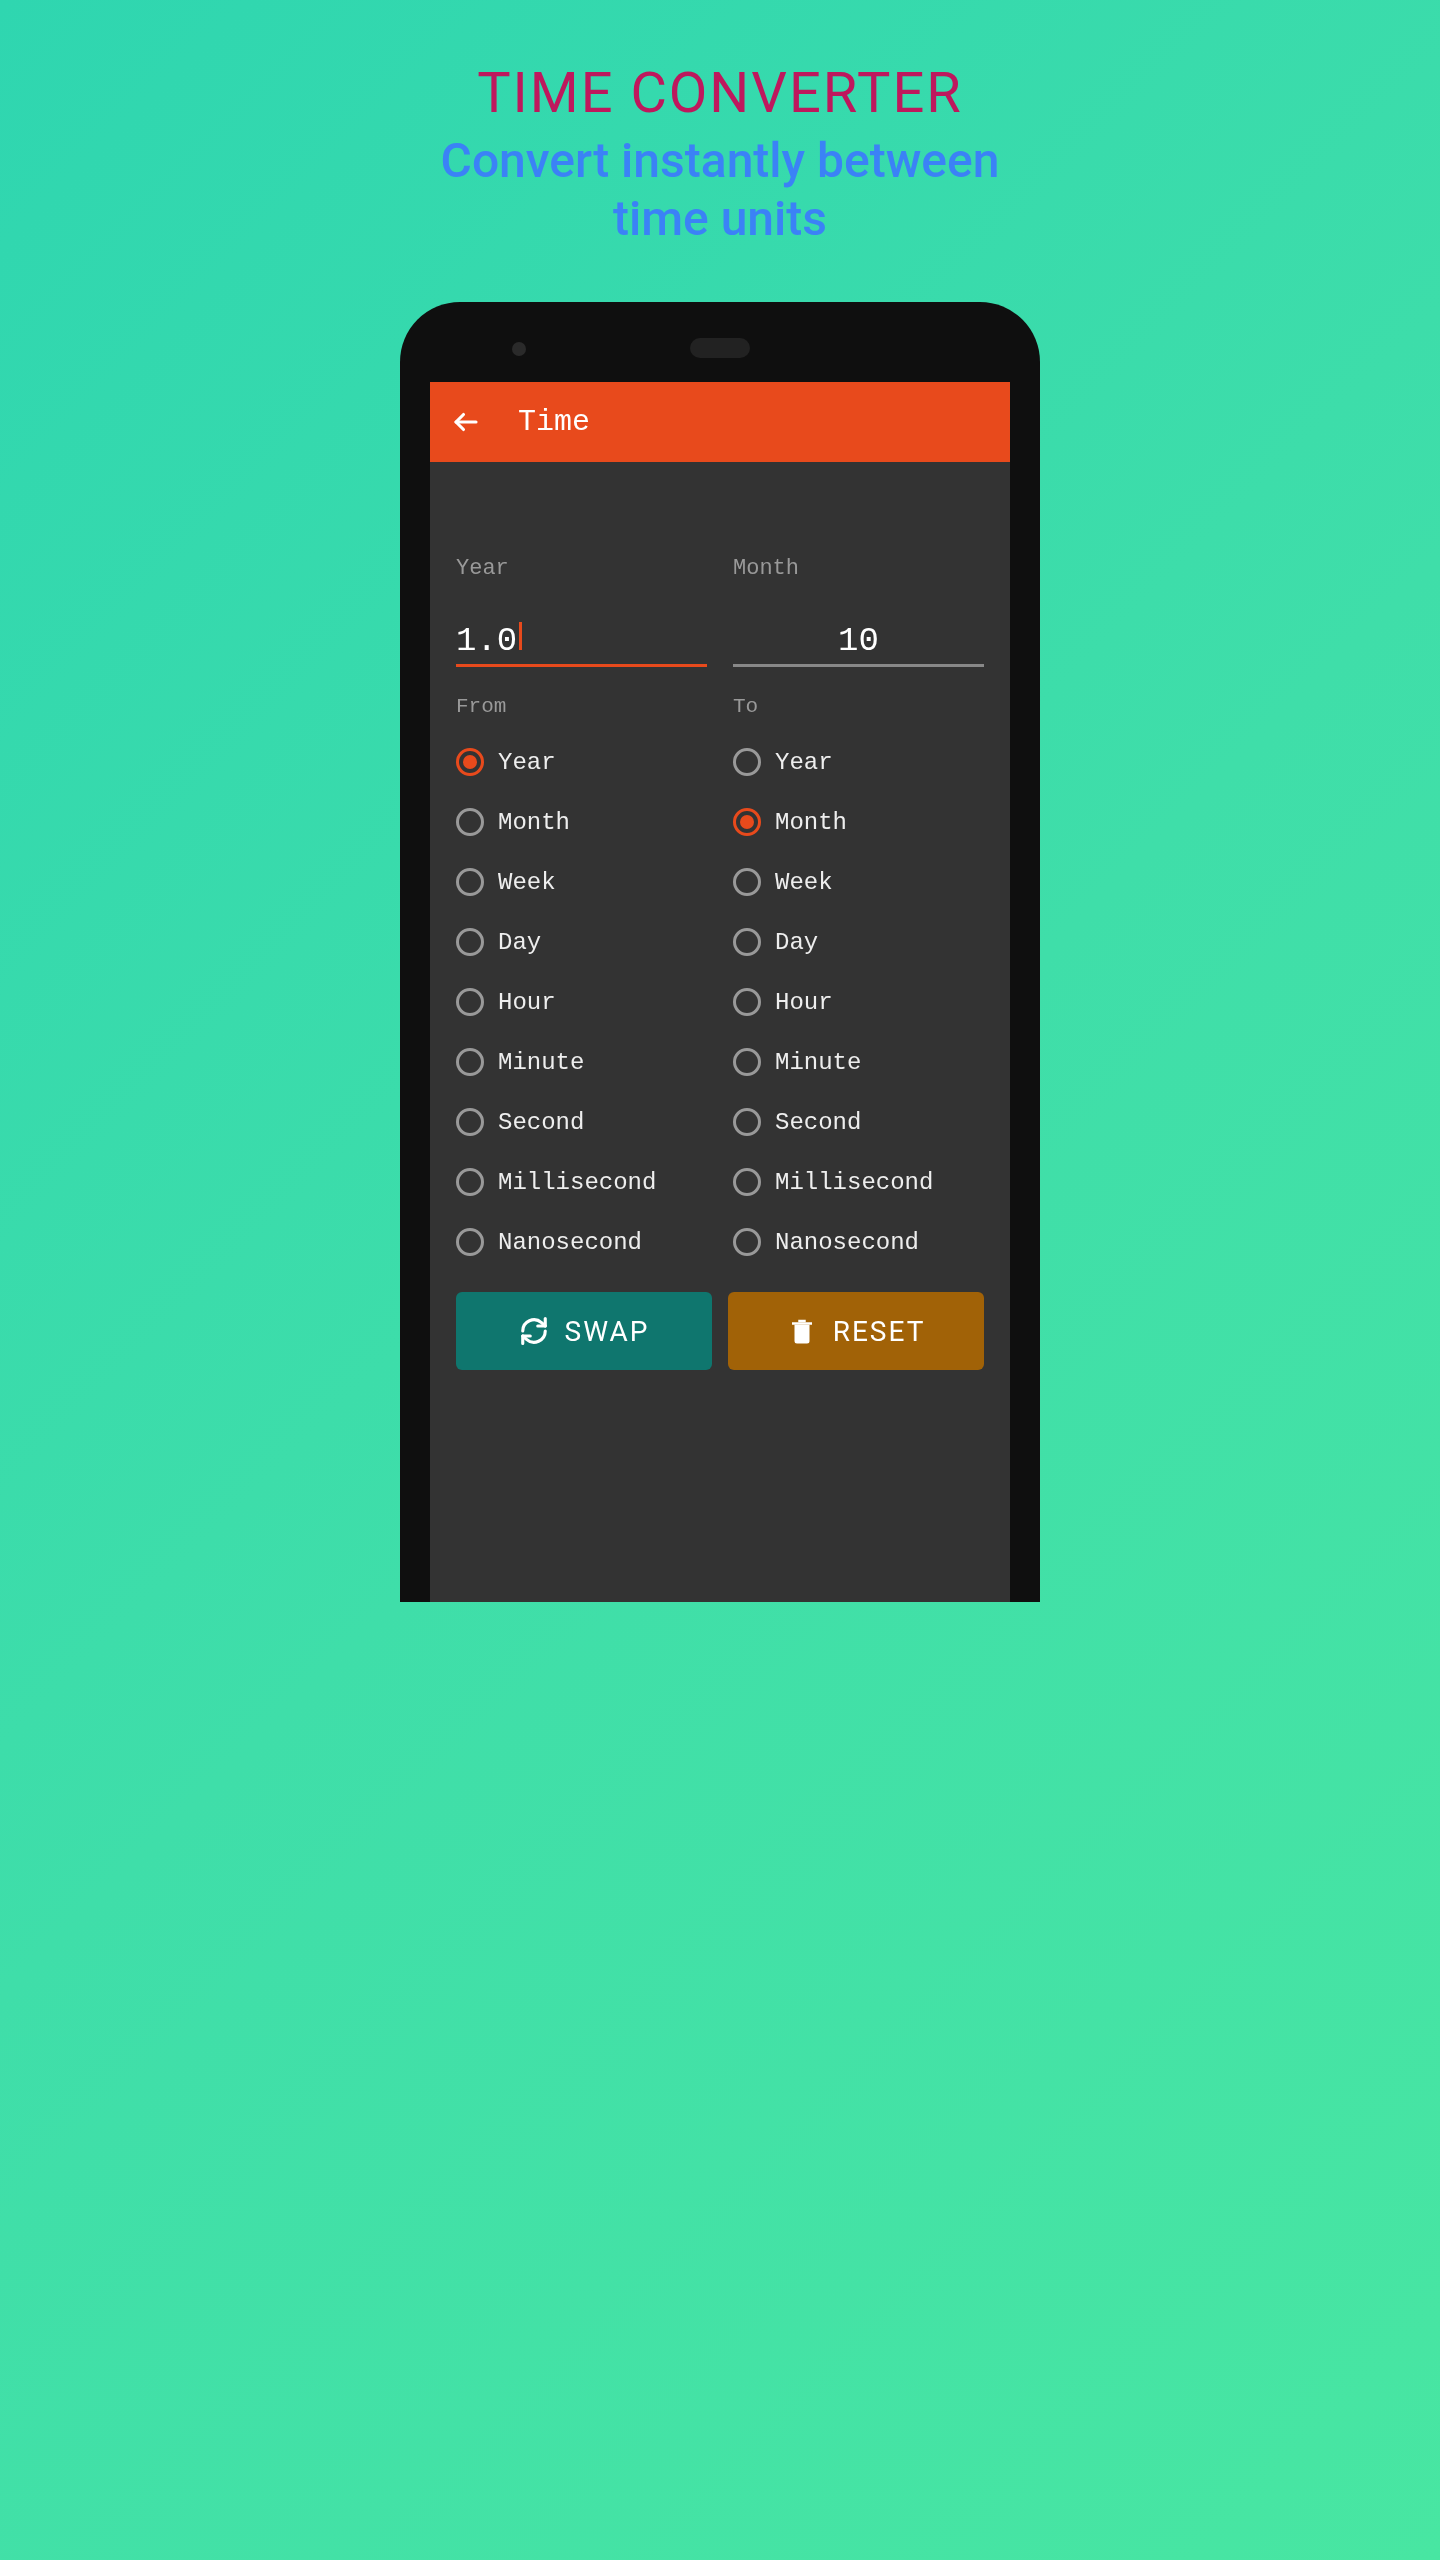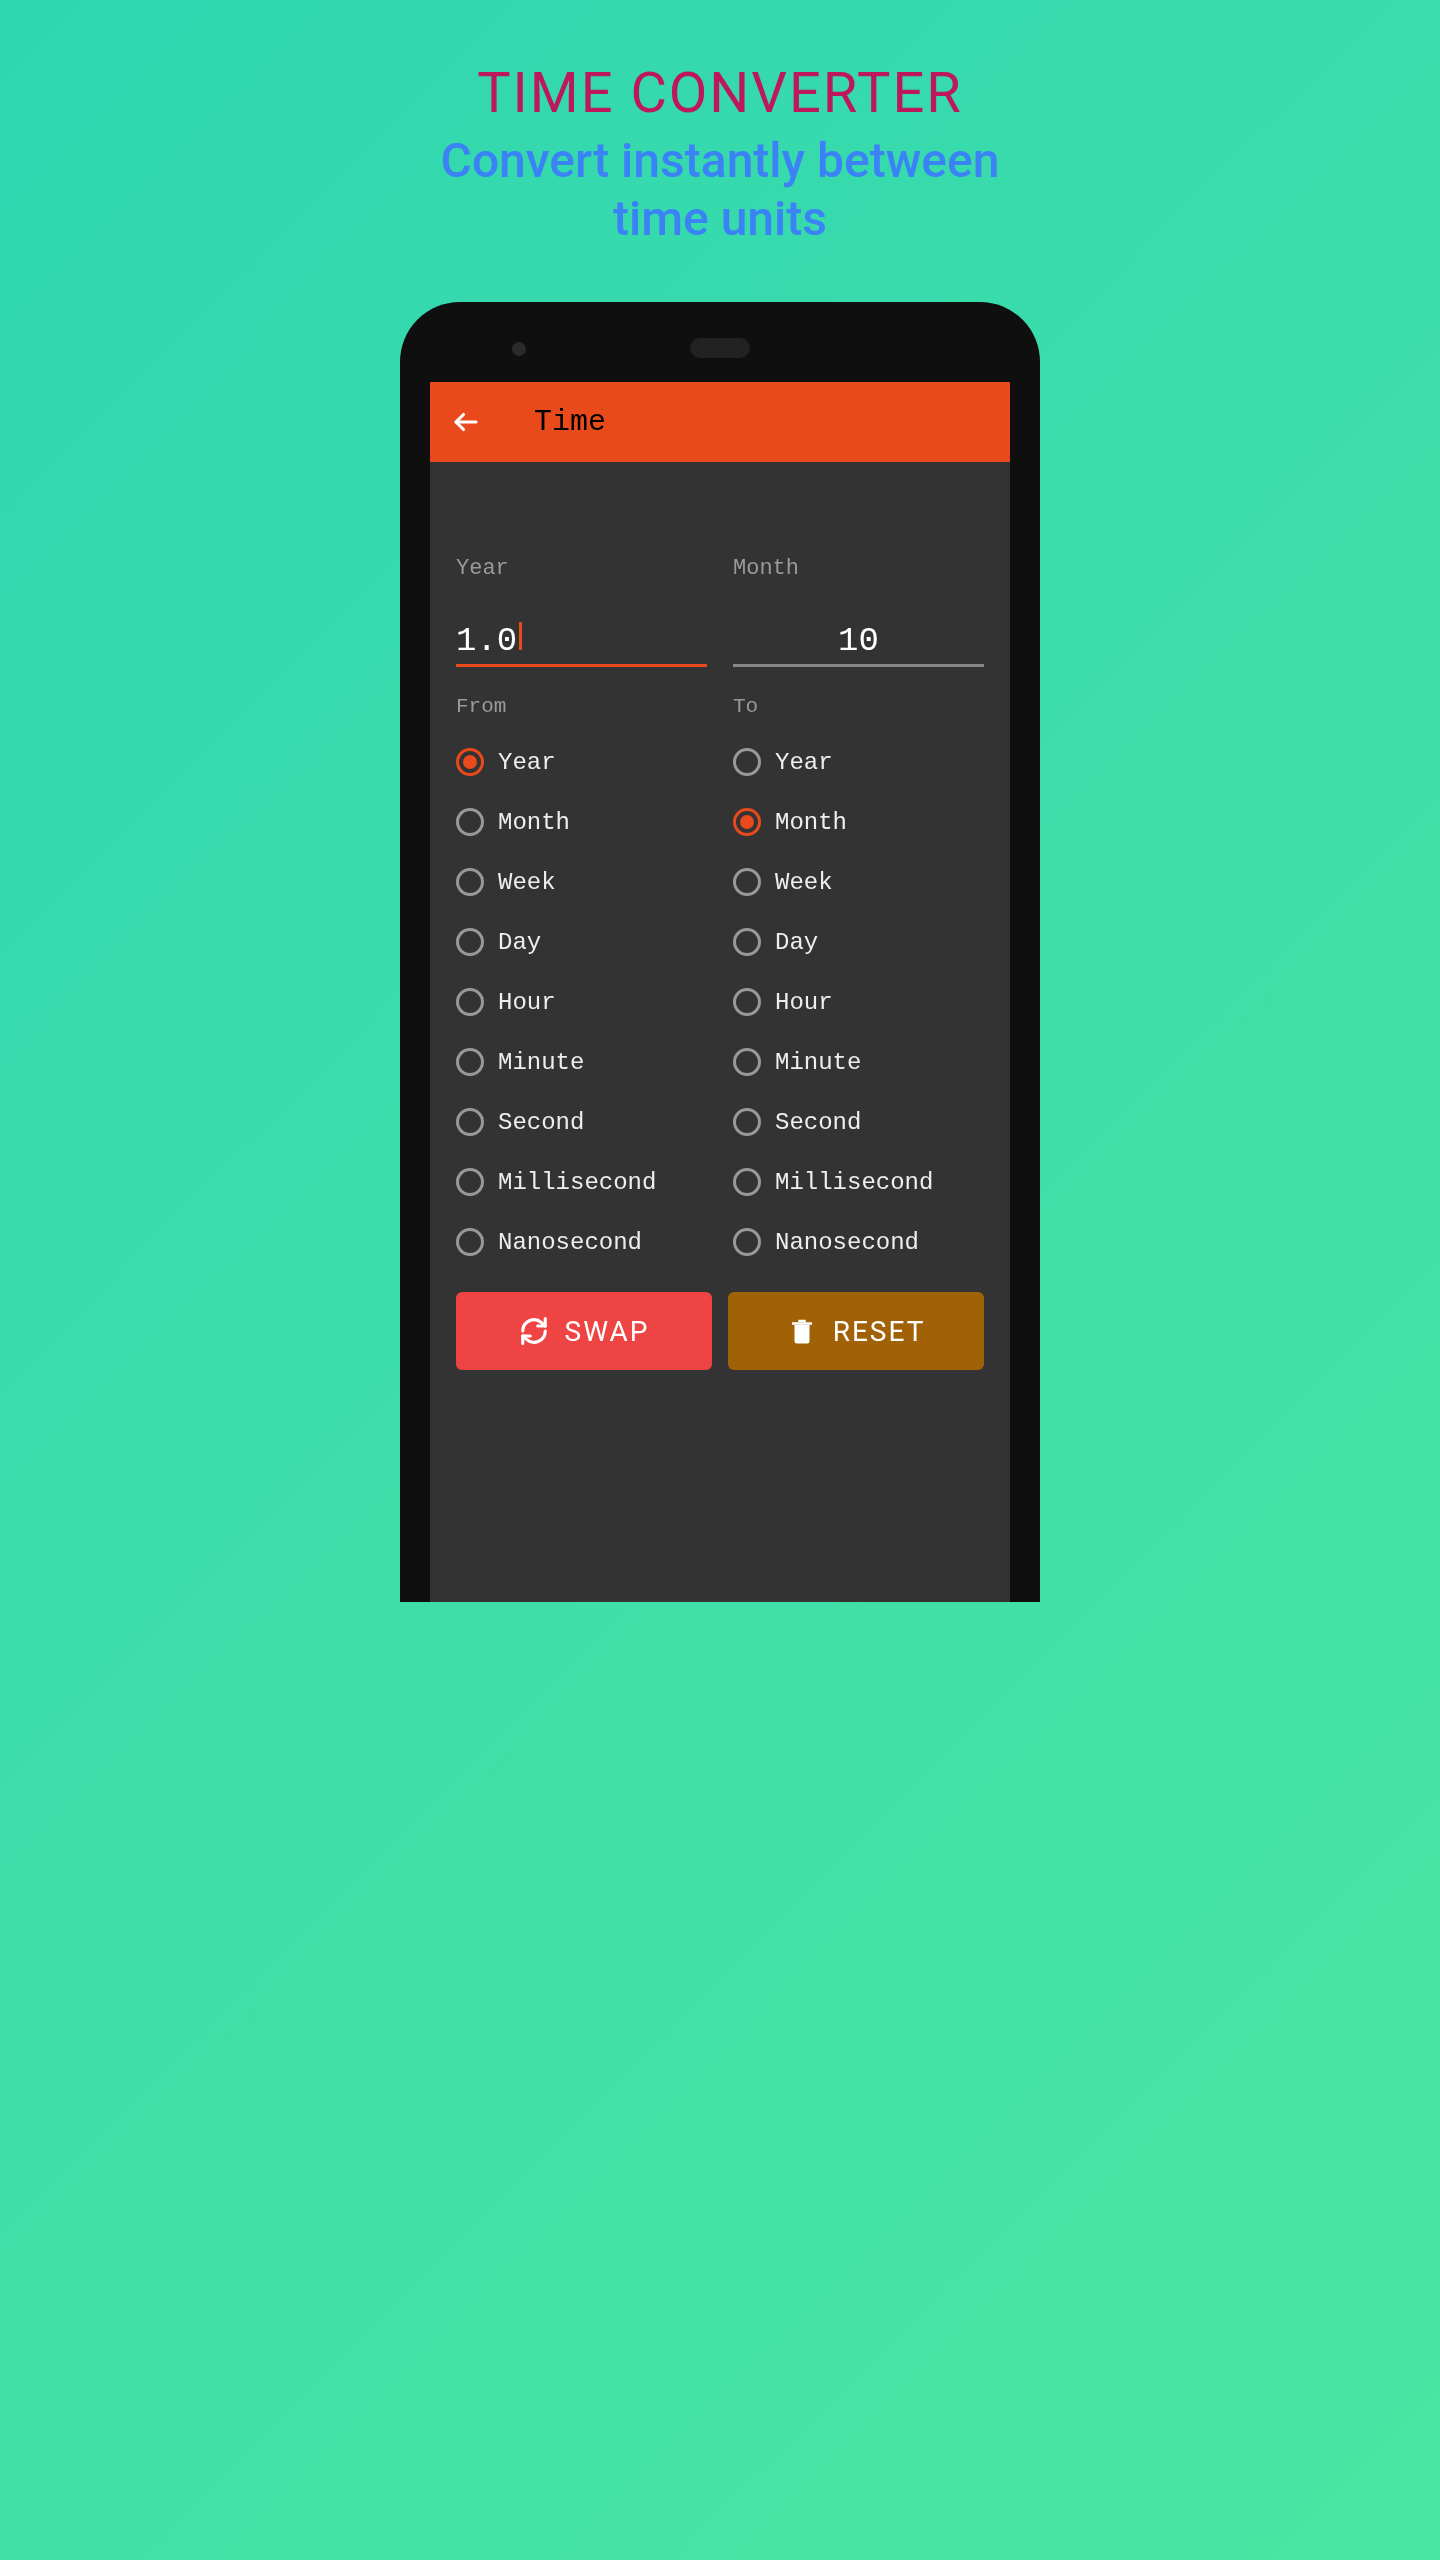--- a/index.html
+++ b/index.html
@@ -72,24 +72,24 @@
 .back-btn {
   width: 36px;
   height: 36px;
   display: flex;
   align-items: center;
   justify-content: center;
   color: #fff;
   cursor: pointer;
 }
 .header-title {
-  color: #000000;
+  color: #ffffff;
   font-size: 30px;
   font-weight: 400;
-  margin-left: 50px;
+  margin-left: 34px;
   font-family: "Courier New", monospace;
 }
 .content {
   padding: 94px 26px 20px 26px;
 }
 .input-row {
   display: flex;
   gap: 26px;
 }
 .field-col {
@@ -186,21 +186,21 @@
   display: flex;
   align-items: center;
   justify-content: center;
   gap: 16px;
   color: #fff;
   font-size: 28px;
   font-weight: 400;
   letter-spacing: 2px;
   cursor: pointer;
 }
-.btn-swap { background: #ef4444; }
+.btn-swap { background: #0f766e; }
 .btn-reset { background: #a16207; }
 .icon-svg { width: 30px; height: 30px; }
 </style>
 </head>
 <body>
 
 <div class="promo-title">TIME CONVERTER</div>
 <div class="promo-subtitle">
   <span>Convert instantly between</span><br>
   <span>time units</span>

